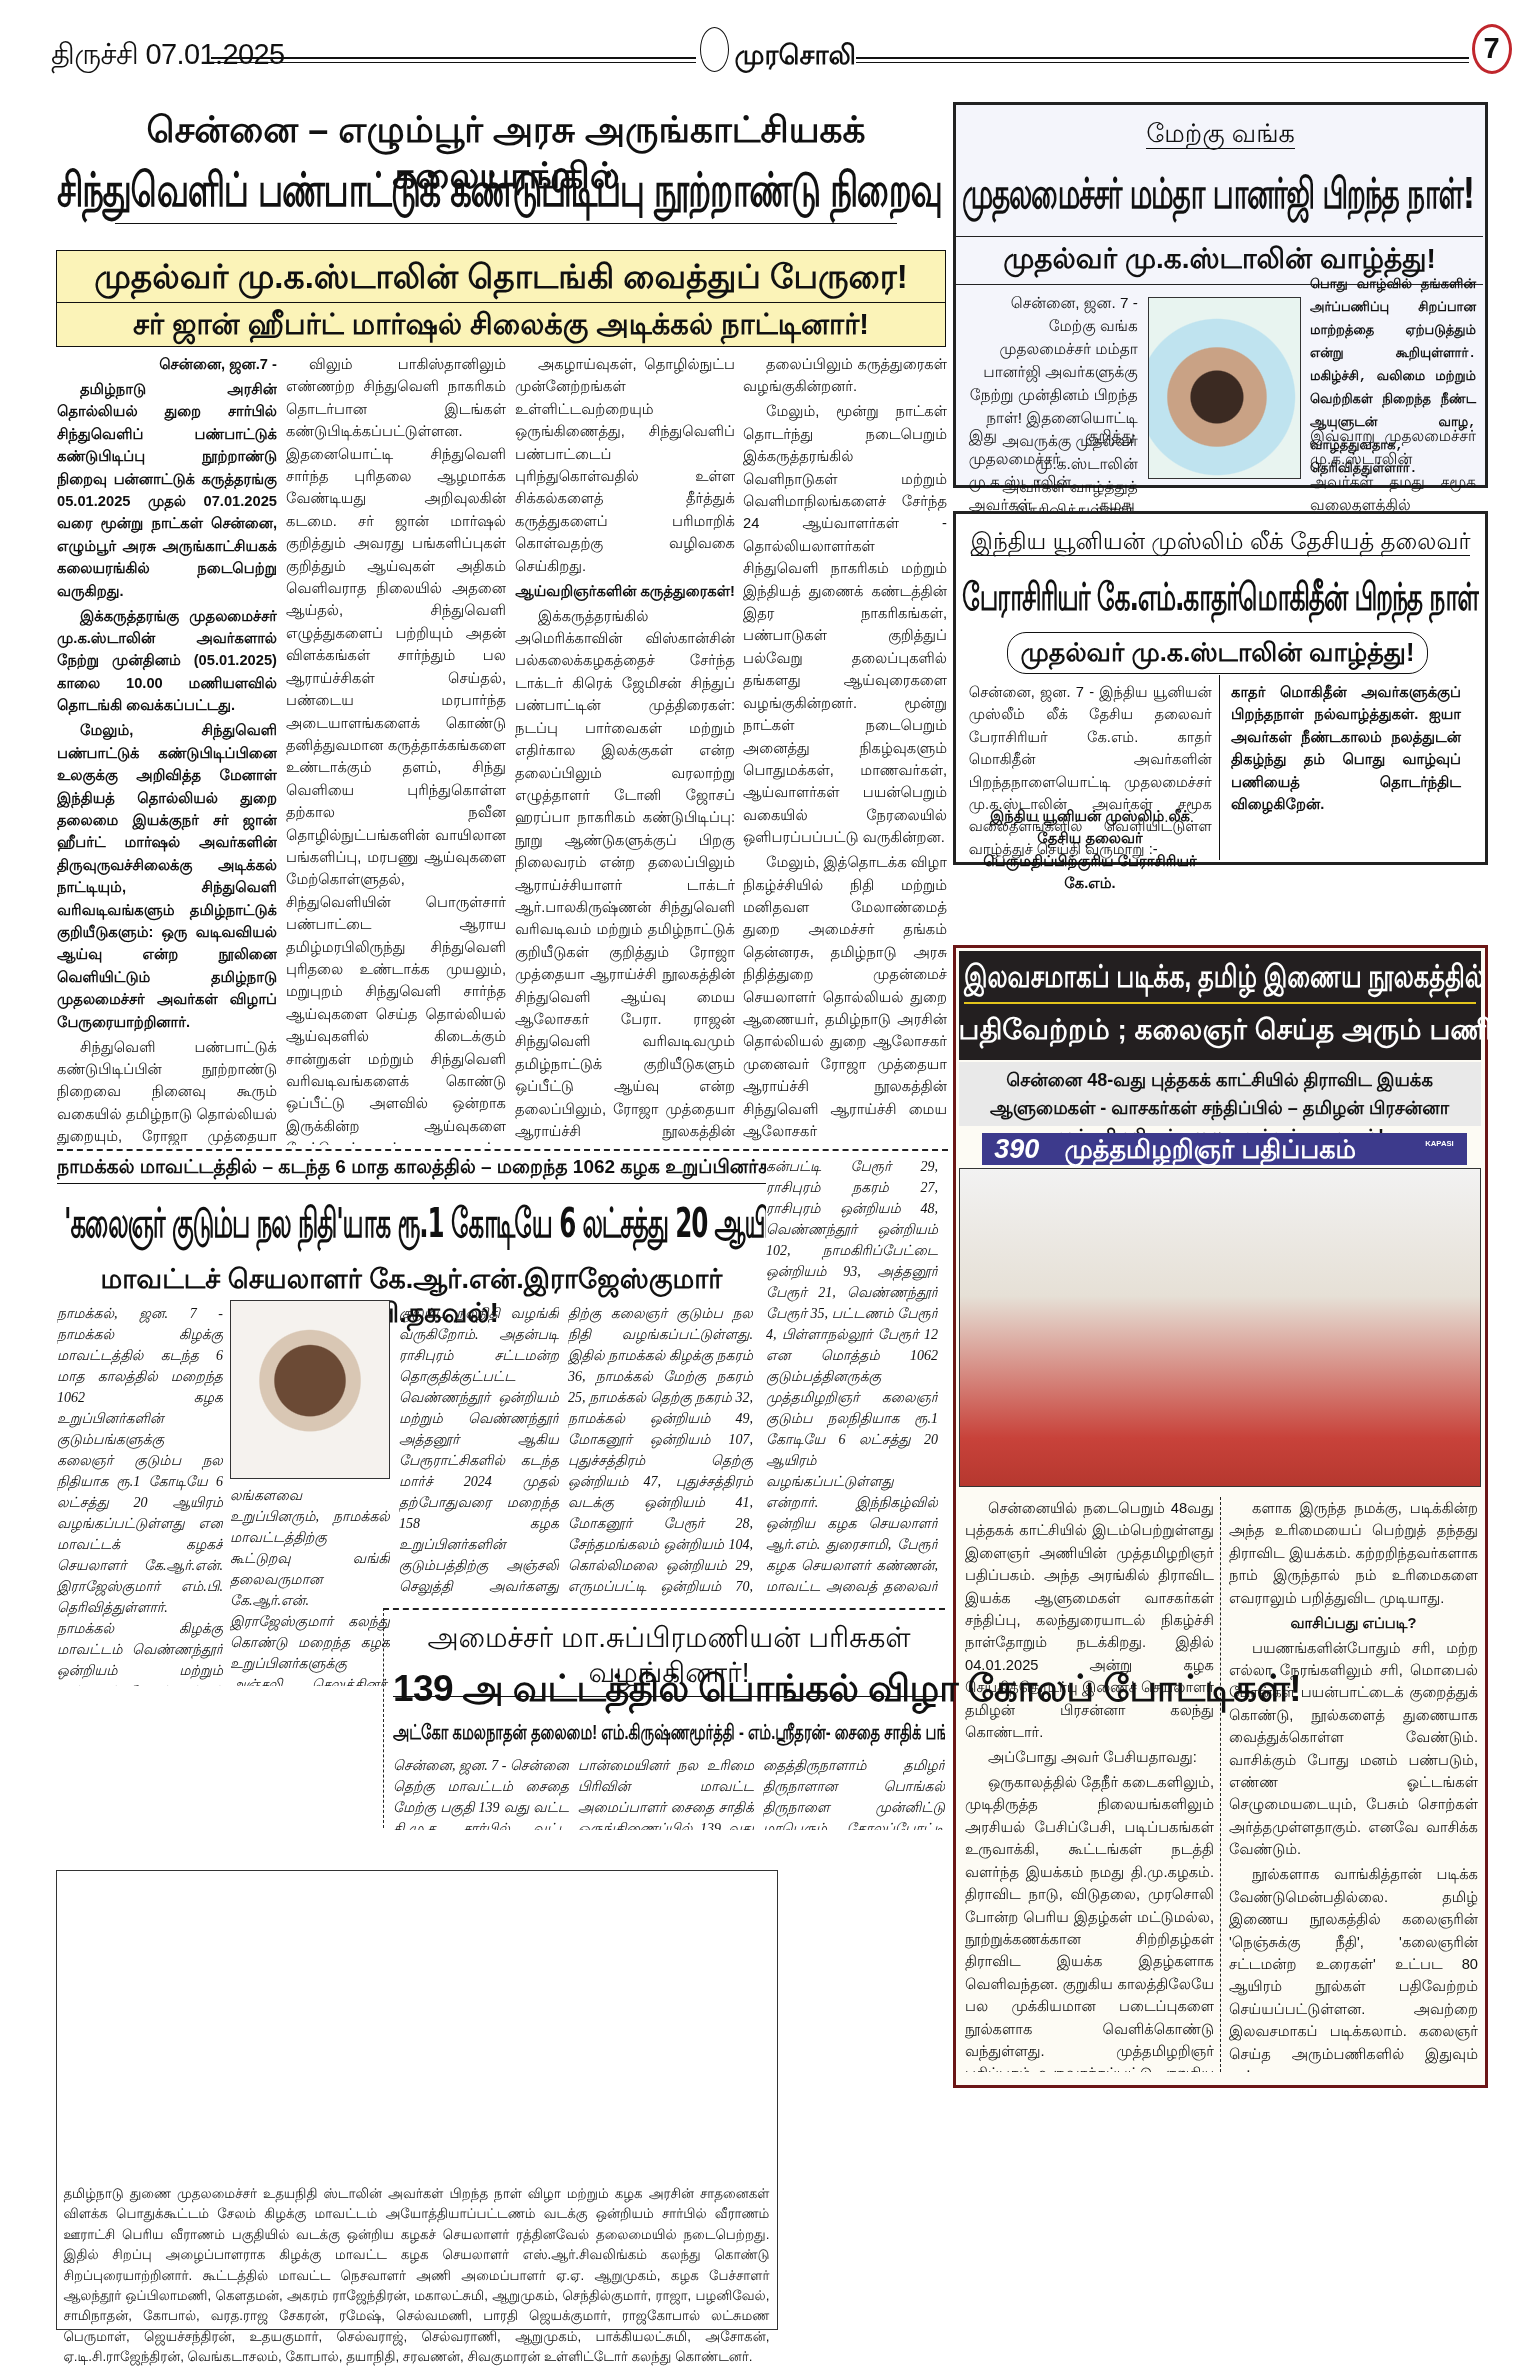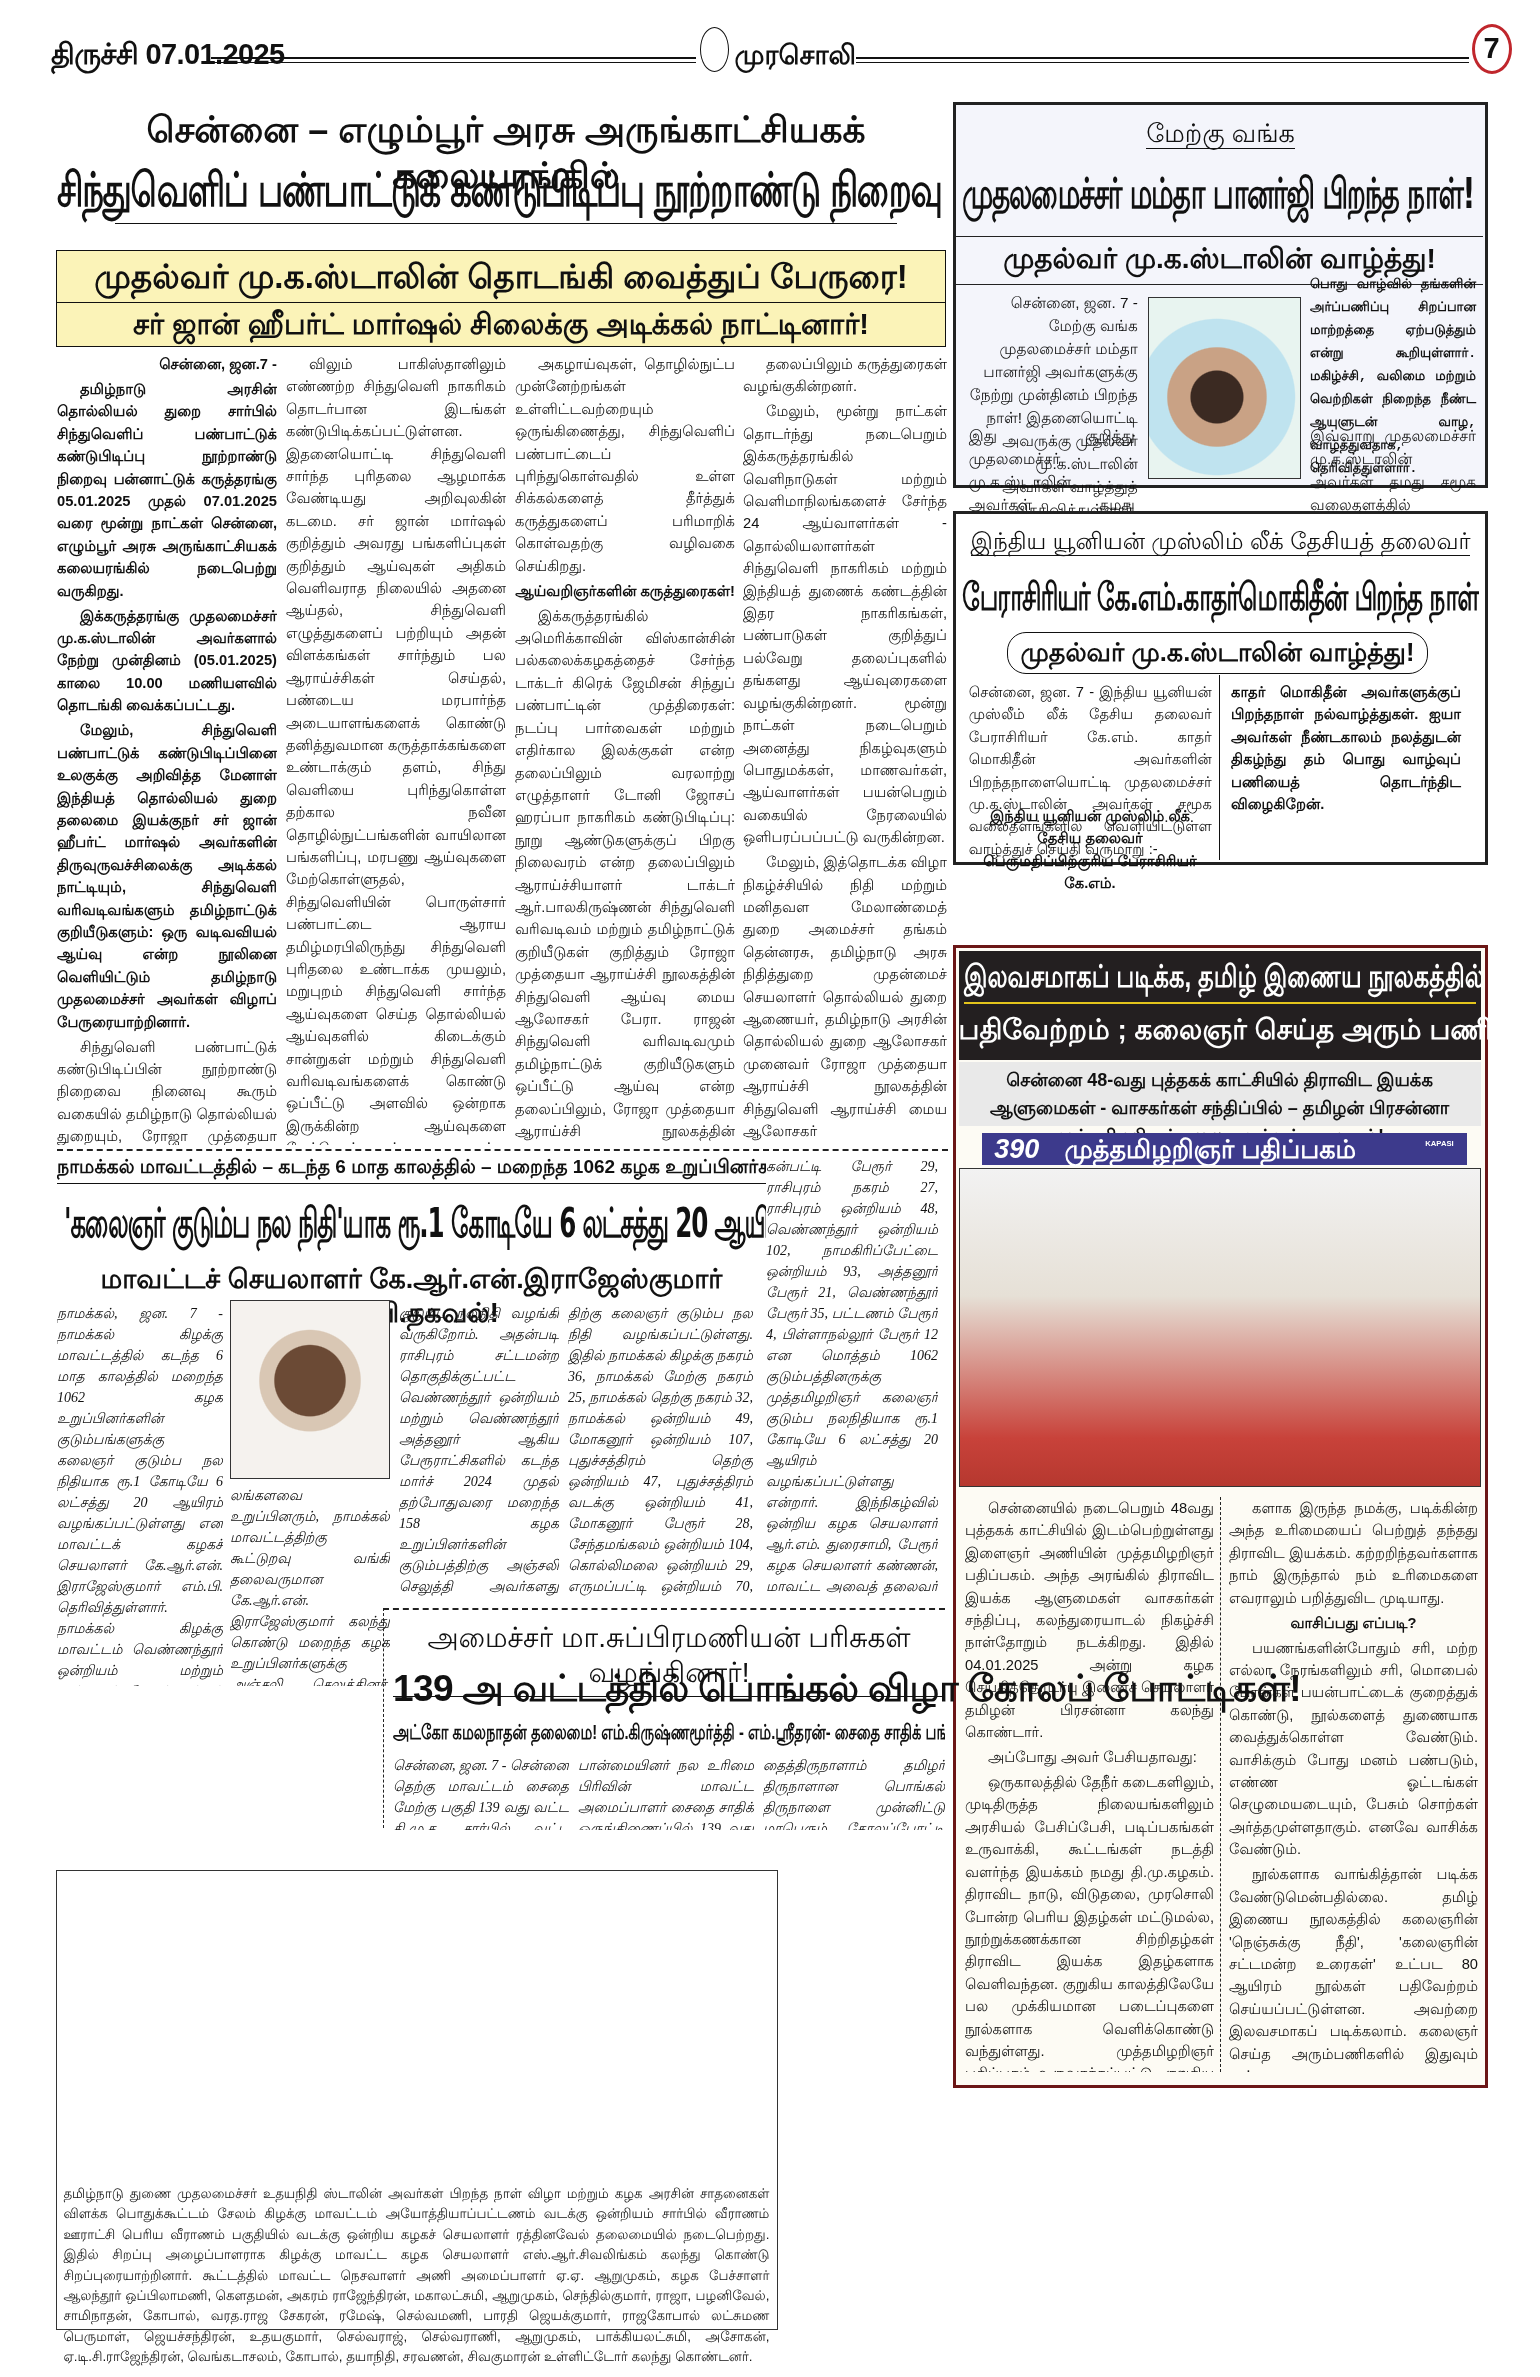--- a/index.html
+++ b/index.html
@@ -1,21 +1,21 @@
 <!DOCTYPE html>
 <html style="font-size:10.2px"><head>
 <meta charset="utf-8">
 <style>
   * { box-sizing: border-box; margin: 0; padding: 0; }
   html, body { width: 1541px; height: 2377px; background: #ffffff; overflow: hidden; }
   body { position: relative; font-family: "Liberation Sans", "DejaVu Sans", sans-serif; color: #111; }
   .abs { position: absolute; }
   
   .masthead { left: 25.5px; top: 0; width: 1494px; height: 75px; }
-  .mh-place { position:absolute; left: 25.5px; top: 38px; font-size: 29px; font-weight: bold; letter-spacing: -0.6px; }
+  .mh-place { position:absolute; left: 25.5px; top: 38px; font-size: 29px; font-weight: normal; letter-spacing: -0.6px; }
   .mh-rule { position:absolute; top: 57px; height: 6.4px; border-top: 2.6px solid #111; border-bottom: 1.9px solid #111; }
   .mh-logo { position:absolute; left: 674px; top: 27px; width: 29px; height: 45px; border: 1.9px solid #111; border-radius: 50%; }
   .mh-name { position:absolute; left: 709px; top: 40px; font-size: 27px; font-weight: bold; }
   .mh-page { position:absolute; left: 1446px; top: 24px; width: 40px; height: 50px; border: 3.2px solid #c0262c; border-radius: 50%; font-size: 29px; font-weight: bold; text-align: center; line-height: 43px; }
   
   .kicker { font-weight: bold; text-align: center; border-bottom: 1.9px solid #111; }
   .bigheadline { font-weight: 900; text-align: center; font-family: "DejaVu Sans", sans-serif; letter-spacing: -1.9px; transform-origin: left top; white-space: nowrap; }
   .yellowbox { background: #fbf3b8; border: 1.9px solid #111; }
   .yellowbox .line { font-weight: bold; text-align: center; }
   .col { font-size: 16px; line-height: 24px; text-align: justify; }

